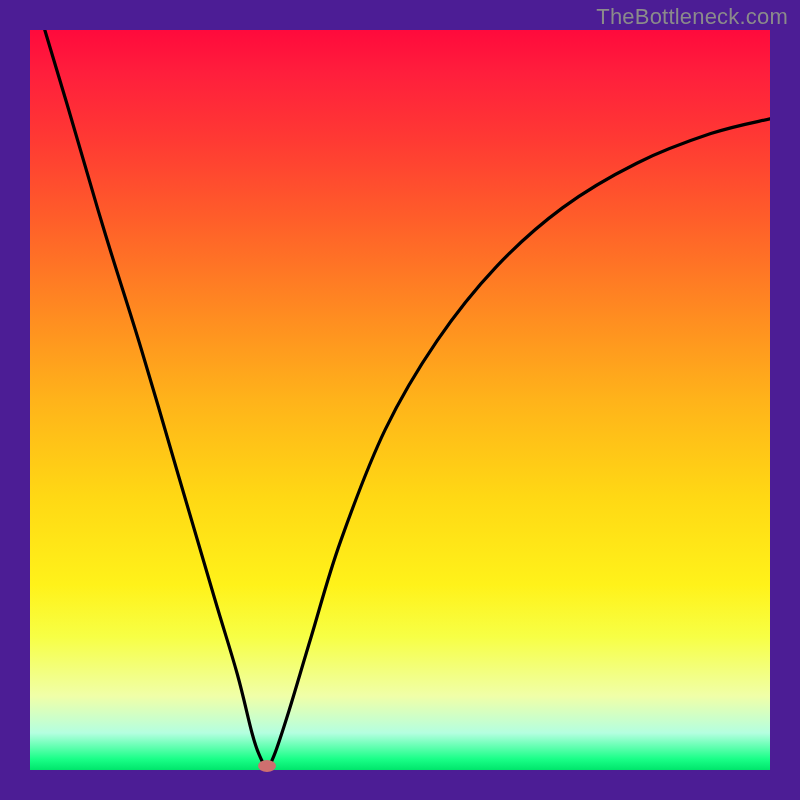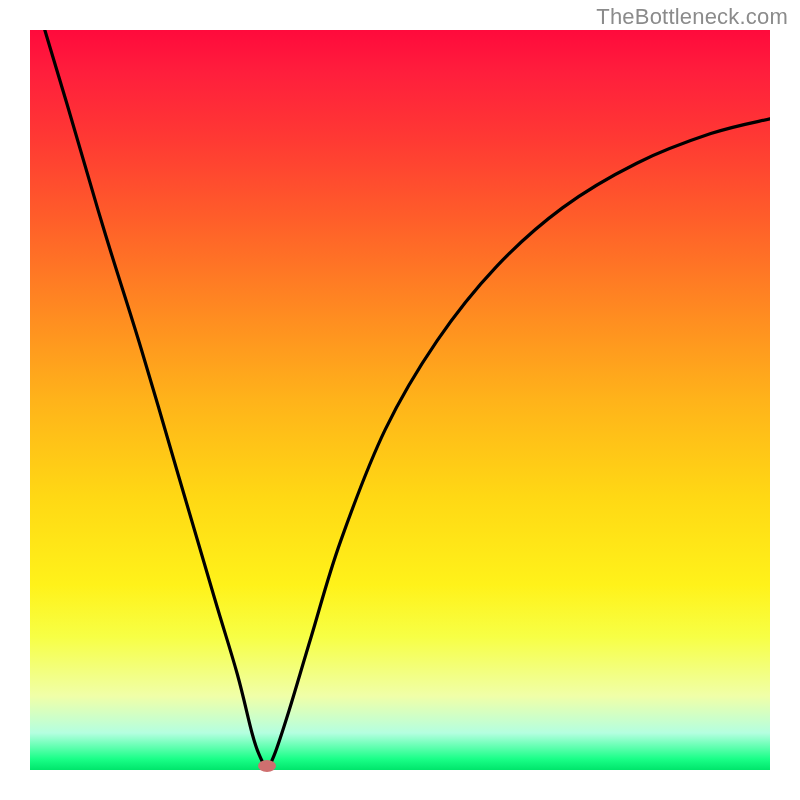--- a/index.html
+++ b/index.html
@@ -8,21 +8,21 @@
     width: 800px;
     height: 800px;
     background: #000;
     overflow: hidden;
     font-family: Arial, Helvetica, sans-serif;
   }
   .frame {
     position: relative;
     width: 800px;
     height: 800px;
-    background: #ffffff;
+    background: #4c1d95;
   }
   .plot-area {
     position: absolute;
     left: 30px;
     top: 30px;
     width: 740px;
     height: 740px;
     
   }
   .gradient {

